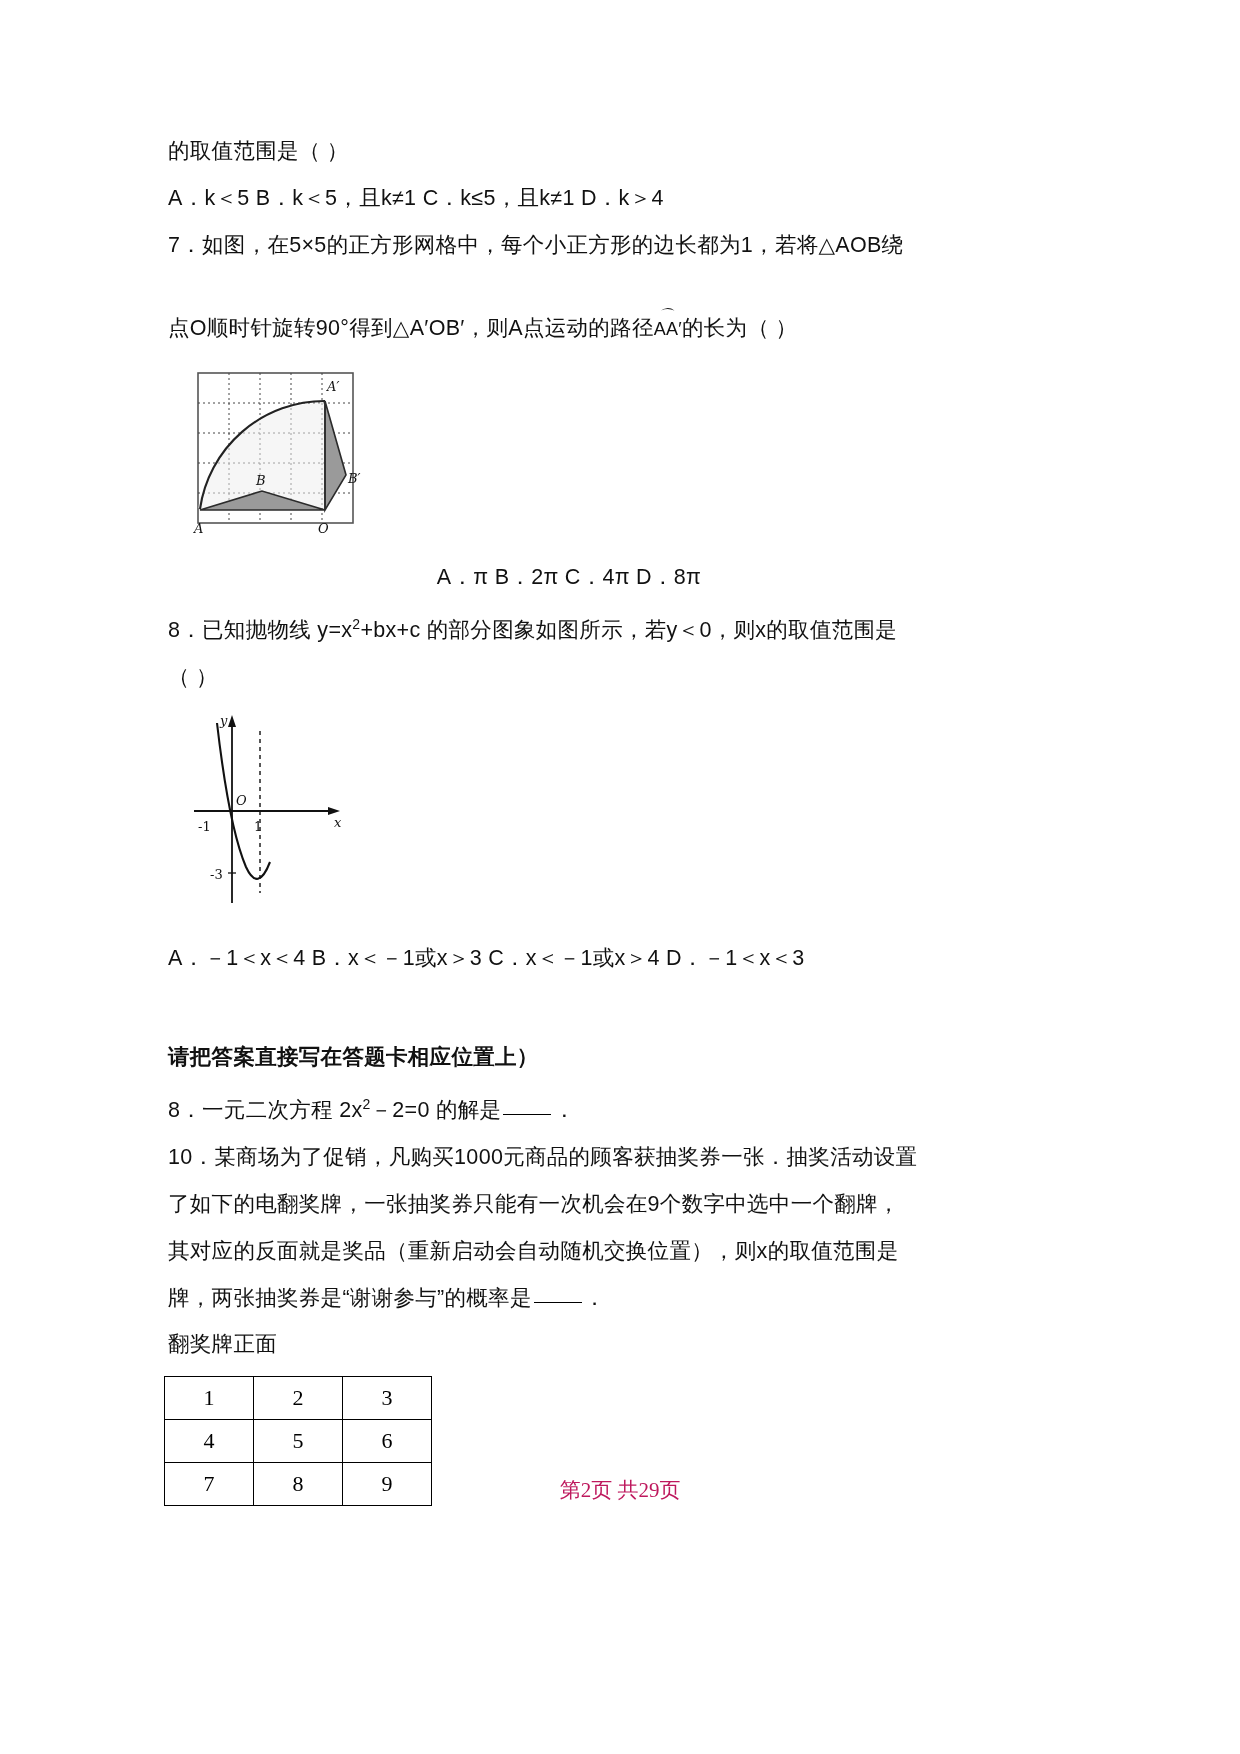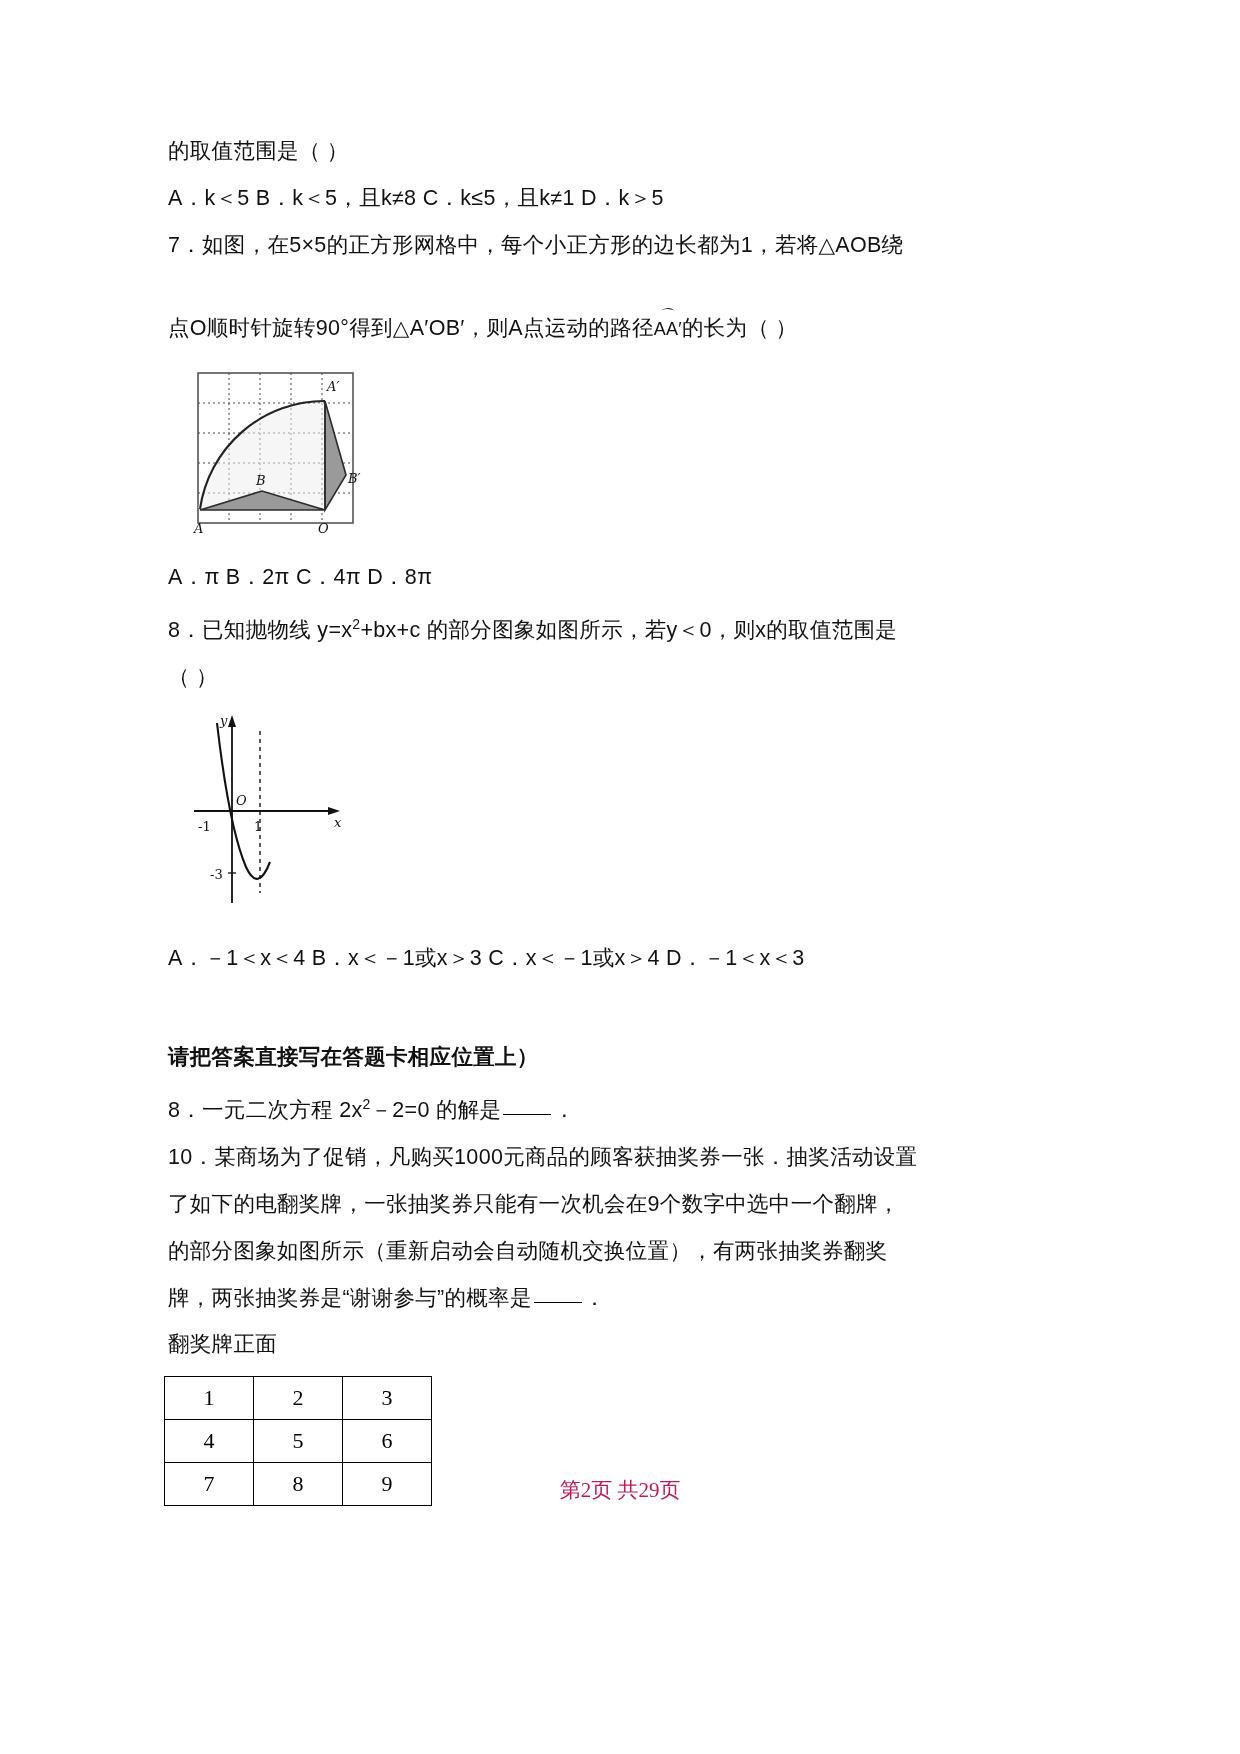--- a/index.html
+++ b/index.html
@@ -63,21 +63,21 @@
   }
 </style>
 </head>
 <body>
 
 <div class="page">
 
   <div class="body-col">
 
     <div class="ln">的取值范围是（      ）</div>
-    <div class="ln">A．k＜5       B．k＜5，且k≠8     C．k≤5，且k≠1 D．k＞5</div>
+    <div class="ln">A．k＜5       B．k＜5，且k≠1     C．k≤5，且k≠1 D．k＞4</div>
 
     <div class="ln">7．如图，在5×5的正方形网格中，每个小正方形的边长都为1，若将△AOB绕</div>
 
     <div class="ln" style="margin-top:34px;">
       <span>点O顺时针旋转90°得到△A′OB′，则A点运动的路径</span><span class="arcwrap"><span class="arcsym">⌒</span><span style="font-size:18px;">AA′</span></span><span>的长为（      ）</span>
     </div>
 
     <div class="fig7">
       <svg width="205" height="175" viewBox="0 0 205 175" xmlns="http://www.w3.org/2000/svg">
 
@@ -105,21 +105,21 @@
         <line x1="145" y1="38" x2="145" y2="147" stroke="#2b2b2b" stroke-width="1.6"></line>
 
         <text x="14" y="170" font-family="DejaVu Serif, serif" font-style="italic" font-size="13" fill="#111">A</text>
         <text x="138" y="170" font-family="DejaVu Serif, serif" font-style="italic" font-size="13" fill="#111">O</text>
         <text x="76" y="122" font-family="DejaVu Serif, serif" font-style="italic" font-size="13" fill="#111">B</text>
         <text x="147" y="28" font-family="DejaVu Serif, serif" font-style="italic" font-size="13" fill="#111">A′</text>
         <text x="168" y="120" font-family="DejaVu Serif, serif" font-style="italic" font-size="13" fill="#111">B′</text>
       </svg>
     </div>
 
-    <div class="ln" style="margin-top:12px;">A．π    B．2π   C．4π   D．8π</div>
+    <div class="ln" style="margin-top:12px;text-align:center;">A．π    B．2π   C．4π   D．8π</div>
 
     <div class="ln">
       <span>8．已知抛物线 y=x</span><span class="sup">2</span><span>+bx+c 的部分图象如图所示，若y＜0，则x的取值范围是</span>
     </div>
     <div class="ln">（      ）</div>
 
     <div class="fig8">
       <svg width="200" height="210" viewBox="0 0 200 210" xmlns="http://www.w3.org/2000/svg">
 
         <line x1="48" y1="196" x2="48" y2="16" stroke="#111" stroke-width="1.8"></line>
@@ -148,21 +148,21 @@
     <div class="gap-lg"></div>
 
     <div class="ln" style="font-weight:bold;"><span>请把答案直接写在答题卡相应位置上）</span></div>
 
     <div class="ln">
       <span>8．一元二次方程 2x</span><span class="sup">2</span><span>－2=0 的解是</span><span class="blank-ul"></span><span>．</span>
     </div>
 
     <div class="ln">10．某商场为了促销，凡购买1000元商品的顾客获抽奖券一张．抽奖活动设置</div>
     <div class="ln">了如下的电翻奖牌，一张抽奖券只能有一次机会在9个数字中选中一个翻牌，</div>
-    <div class="ln">的部分图象如图所示（重新启动会自动随机交换位置），有两张抽奖券翻奖</div>
+    <div class="ln">其对应的反面就是奖品（重新启动会自动随机交换位置），则x的取值范围是</div>
     <div class="ln">
       <span>牌，两张抽奖券是“谢谢参与”的概率是</span><span class="blank-ul"></span><span>．</span>
     </div>
 
     <div class="ln" style="line-height:44px;">翻奖牌正面</div>
 
     <table class="prize">
       <tbody>
         <tr>
           <td>1</td>

